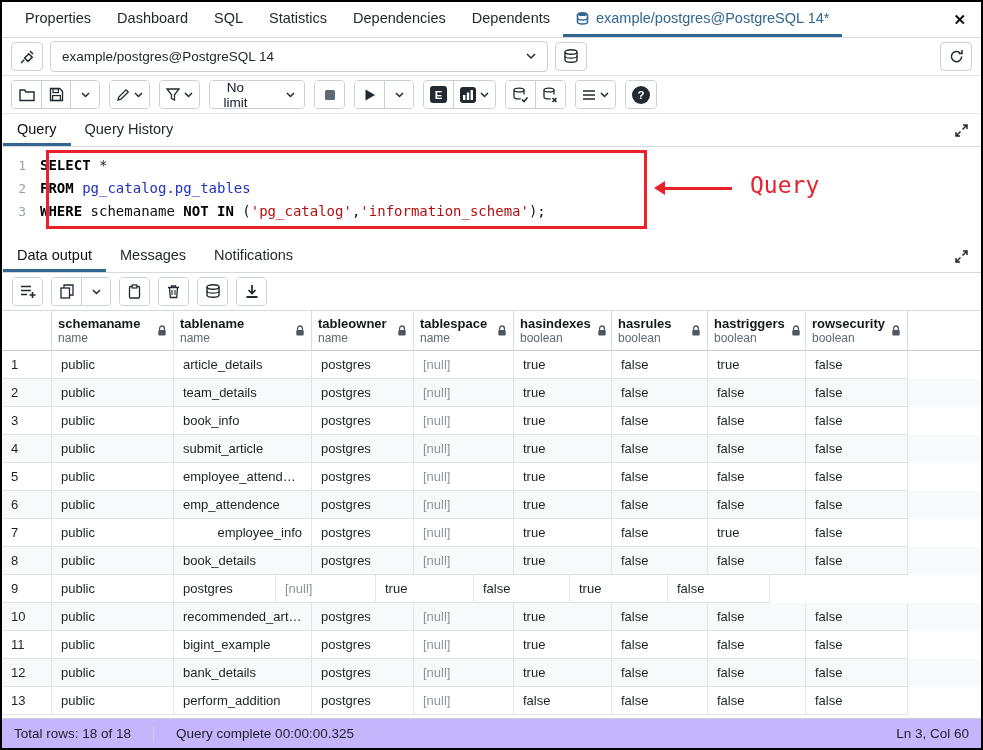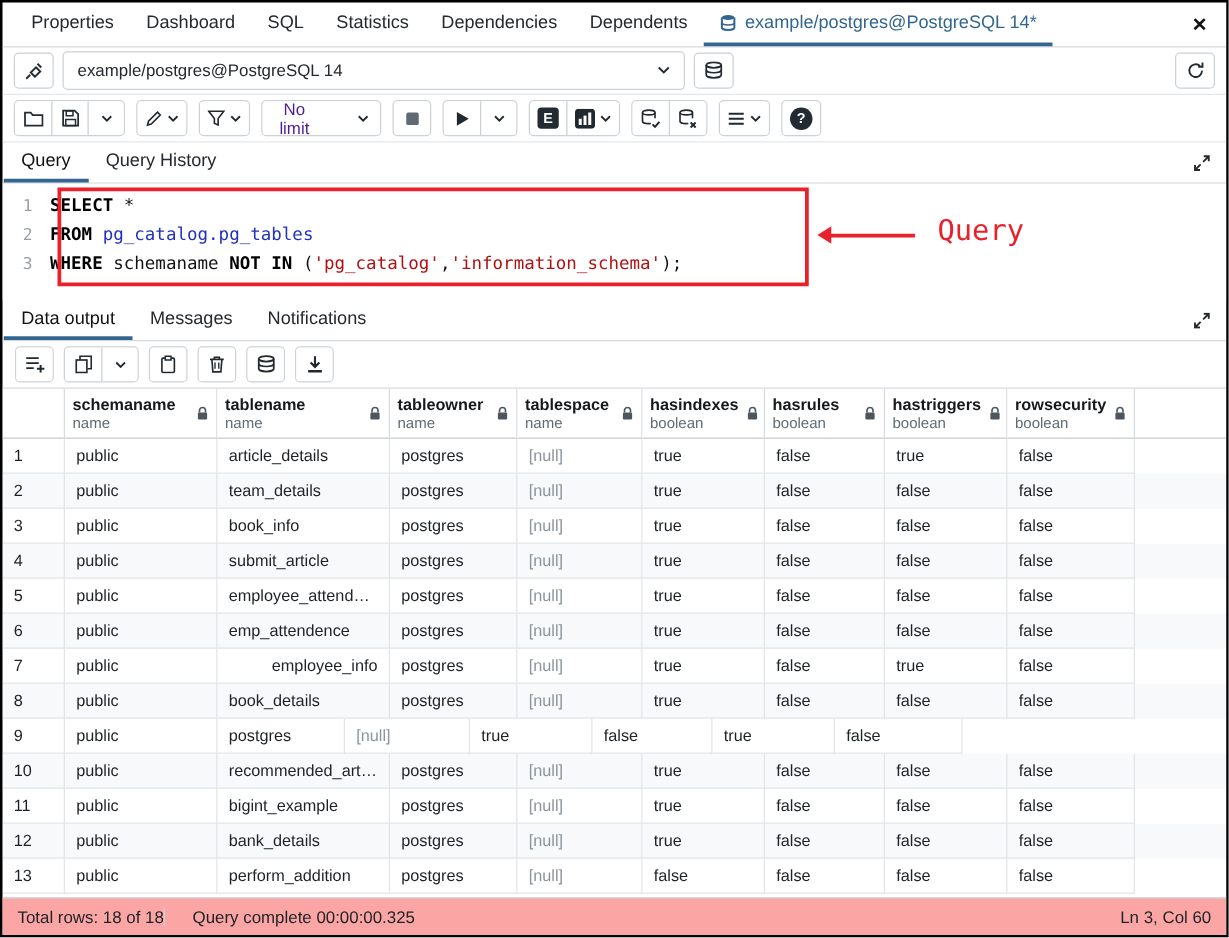--- a/index.html
+++ b/index.html
@@ -18,21 +18,21 @@
   .iconbtn { height:29px; min-width:32px; padding:0 7px; border:1px solid #ccd1d6; border-radius:4px; background:#fff; display:flex; align-items:center; justify-content:center; gap:5px; cursor:pointer; }
   .conn-select { width:498px; height:31px; border:1px solid #ccd1d6; border-radius:4px; display:flex; align-items:center; padding:0 11px; font-size:13.5px; color:#24292e; background:#fff; cursor:pointer; }
   .conn-select .chev { margin-left:auto; display:flex; }
   .spacer { flex:1; }
 
   
   .toolbar { display:flex; align-items:center; height:38px; padding:0 9px; gap:9px; border-bottom:1px solid #e4e7ea; flex:0 0 auto; }
   .group { display:flex; border:1px solid #ccd1d6; border-radius:4px; overflow:hidden; background:#fff; }
   .tbtn { height:27px; min-width:29px; padding:0 6px; display:flex; align-items:center; justify-content:center; gap:4px; background:#fff; border:none; cursor:pointer; }
   .tbtn + .tbtn { border-left:1px solid #ccd1d6; }
-  .limit { width:94px; justify-content:space-between; padding:0 9px; font-size:13.5px; color:#4c1d95;gap:34px; }
+  .limit { width:94px; justify-content:space-between; padding:0 9px; font-size:13.5px; color:#0f172a;gap:34px; }
   .badge { width:17px; height:17px; border-radius:3px; background:#222b31; color:#fff; font-size:11.5px; font-weight:bold; display:flex; align-items:center; justify-content:center; }
   .badge.round { border-radius:50%; width:18px; height:18px; }
 
   
   .subtabs { display:flex; align-items:stretch; height:33px; border-bottom:1px solid #d5d9dd; padding-left:1px; flex:0 0 auto; }
   .subtab { display:flex; align-items:center; padding:0 14px; font-size:14.5px; color:#24292e; border-bottom:3px solid transparent; cursor:pointer; }
   .subtab.active { border-bottom-color:#326690; color:#111; }
   .expand { margin-left:auto; display:flex; align-items:center; padding:0 13px; cursor:pointer; }
 
   
@@ -64,22 +64,22 @@
   .gh-type { font-size:12px; color:#5f6a72; }
   .lock { margin-left:auto; padding-left:6px; display:flex; }
   .gbody { flex:1; overflow:hidden; }
   .grow { display:flex; height:28px; }
   .grow:nth-child(even) { background:#f7f9fa; }
   .gcell { display:block; line-height:27px; padding:0 9px; border-right:1px solid #e2e5e8; border-bottom:1px solid #e2e5e8; overflow:hidden; white-space:nowrap; text-overflow:ellipsis; color:#1d2226; flex:0 0 auto; }
   .gnum { width:50px; }
   .null-val { color:#8b949c; }
 
   
-  .statusbar { height:30px; background:#fca5a5; border-top:1px solid #c9ced3; display:flex; align-items:center; padding:0 12px; font-size:13.5px; color:#1d2226; flex:0 0 auto; }
-  .status-msg { padding-left:22px; border-left:1px solid #cdd2d6; }
+  .statusbar { height:30px; background:#c4b5fd; border-top:1px solid #c9ced3; display:flex; align-items:center; padding:0 12px; font-size:13.5px; color:#1d2226; flex:0 0 auto; }
+  .status-msg { margin-left:22px; padding-left:22px; border-left:1px solid #cdd2d6; }
   .status-cursor { margin-left:auto; }
   svg { display:block; }
 </style>
 </head>
 <body>
 
 <div class="frame">
 
   <div class="tabbar">
     <div class="tab">Properties</div>

